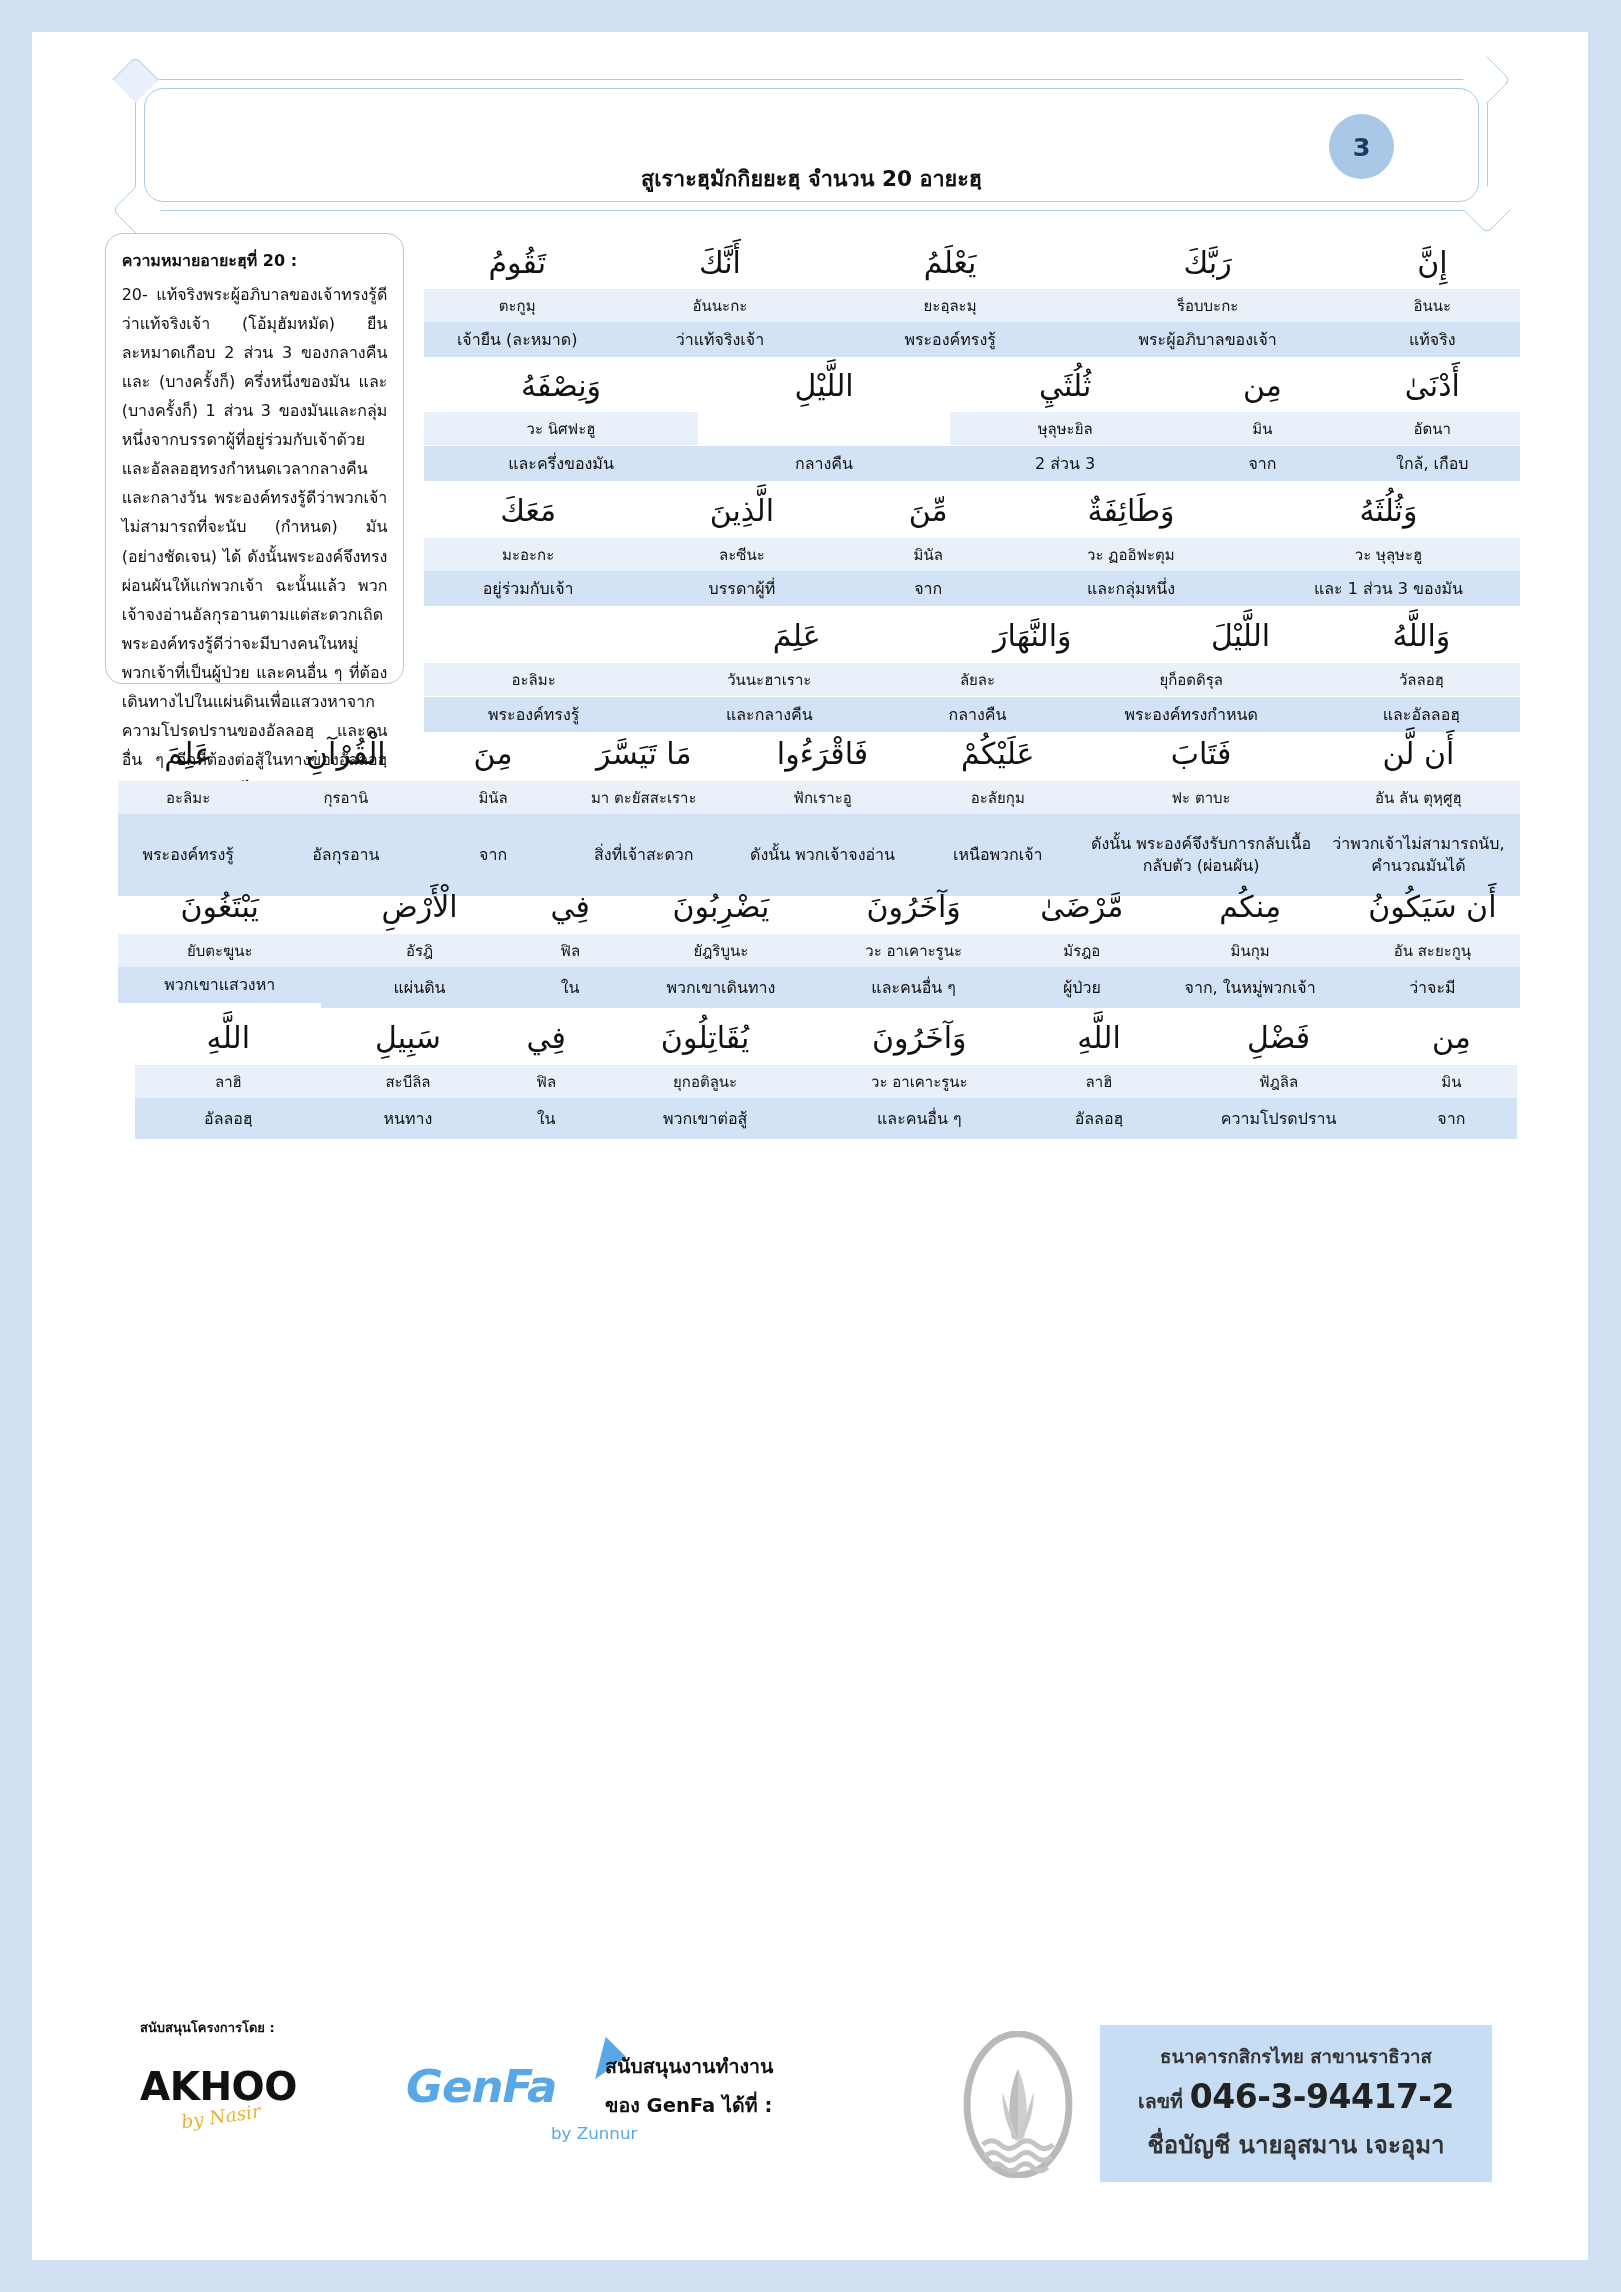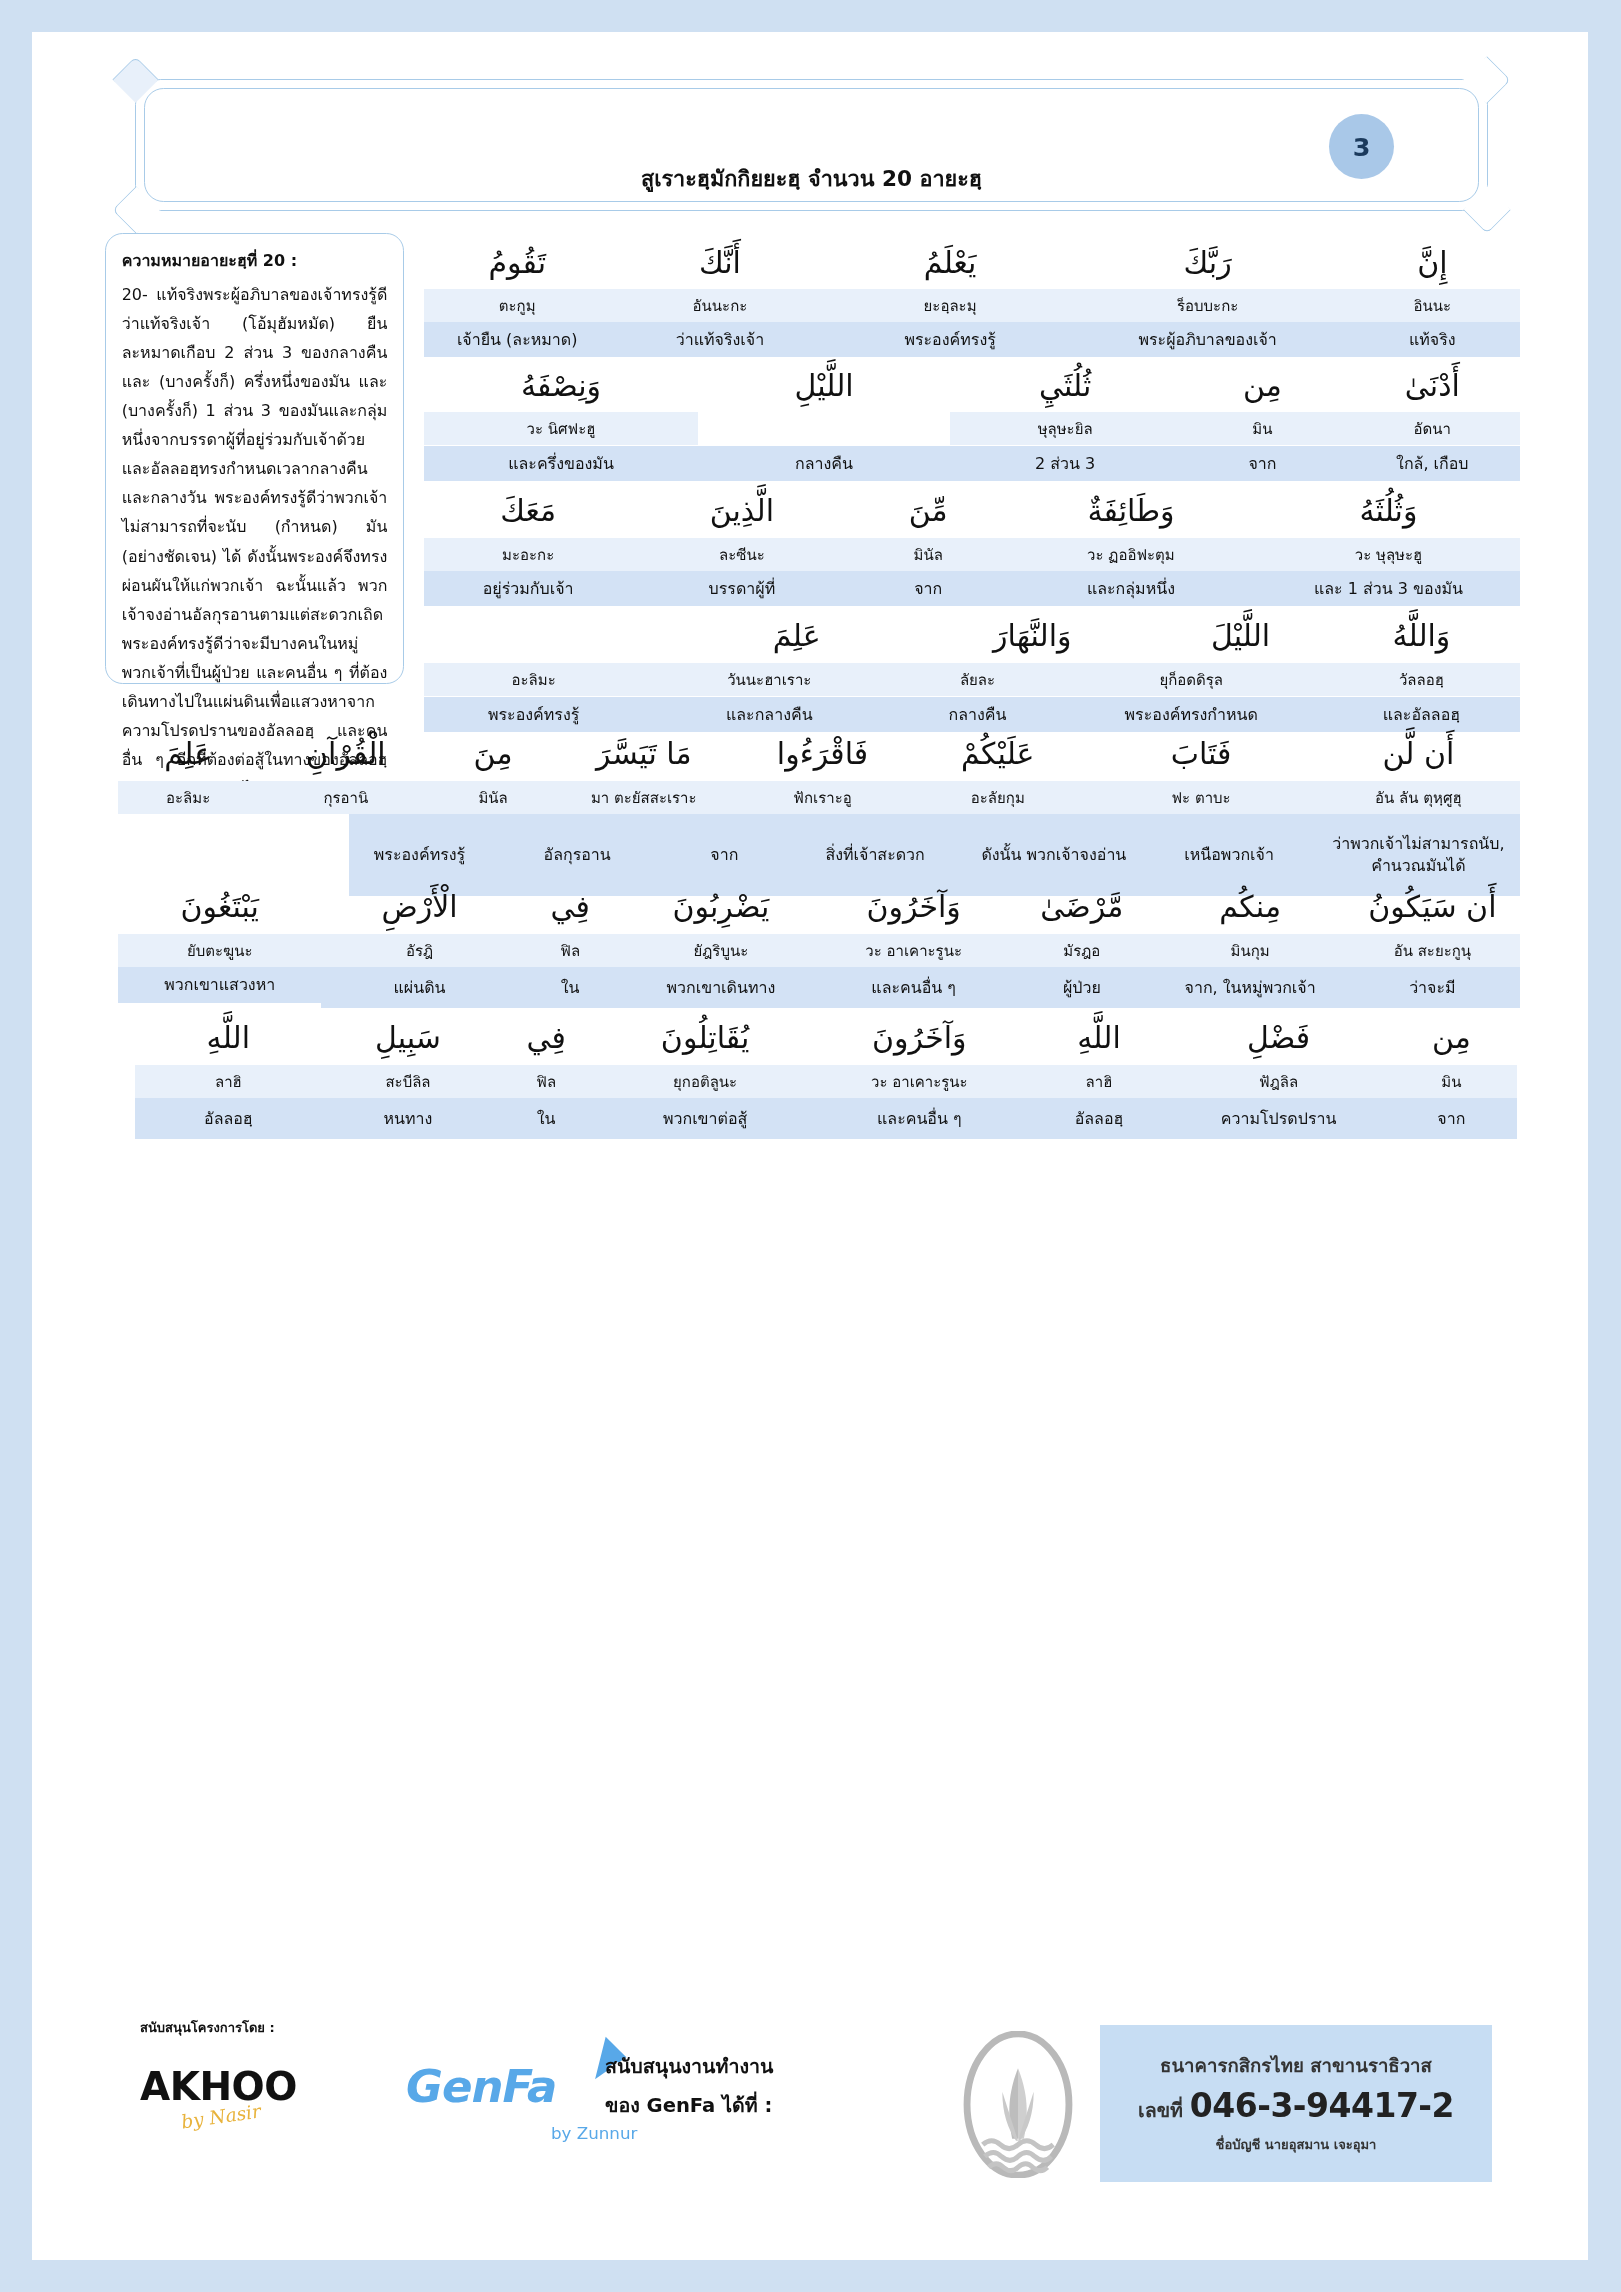--- a/index.html
+++ b/index.html
@@ -269,21 +269,21 @@
     height: 157px;
     background: #c7ddf3;
     display: flex;
     flex-direction: column;
     align-items: center;
     justify-content: center;
   }
   .bank-l1 { font-size: 18.6px; color: #333; font-weight: bold; }
   .bank-l2 { font-size: 19.6px; color: #333; font-weight: bold; margin-top: 5.9px; }
   .bank-l2 b { font-size: 33px; color: #222; letter-spacing: -0.5px; }
-  .bank-l3 { font-size: 13px; color: #333; font-weight: bold; margin-top: 7.8px; }
+  .bank-l3 { font-size: 24px; color: #333; font-weight: bold; margin-top: 7.8px; }
 </style>
 </head>
 <body>
 
 <div class="page">
 
   <div class="header-wrap">
     <div class="orn outer">
       <div class="orn-notch tl"></div>
       <div class="orn-notch tr"></div>
@@ -399,20 +399,21 @@
         <div class="wcol tl" style="width: 16.5%; height: 33px;">ฟะ ตาบะ</div>
         <div class="wcol tl" style="width: 12.5%; height: 33px;">อะลัยกุม</div>
         <div class="wcol tl" style="width: 12.5%; height: 33px;">ฟักเราะอู</div>
         <div class="wcol tl" style="width: 13%; height: 33px;">มา ตะยัสสะเราะ</div>
         <div class="wcol tl" style="width: 8.5%; height: 33px;">มินัล</div>
         <div class="wcol tl" style="width: 12.5%; height: 33px;">กุรอานิ</div>
         <div class="wcol tl" style="width: 10%; height: 33px;">อะลิมะ</div>
       </div>
       <div class="grid" style="left: 86px; top: 782px; width: 1402px; height: 82px;">
         <div class="wcol th" style="width: 14.5%; height: 82px;">ว่าพวกเจ้าไม่สามารถนับ, คำนวณมันได้</div>
+        <div class="wcol th" style="width: 16.5%; height: 82px;">ดังนั้น พระองค์จึงรับการกลับเนื้อกลับตัว (ผ่อนผัน)</div>
         <div class="wcol th" style="width: 12.5%; height: 82px;">เหนือพวกเจ้า</div>
         <div class="wcol th" style="width: 12.5%; height: 82px;">ดังนั้น พวกเจ้าจงอ่าน</div>
         <div class="wcol th" style="width: 13%; height: 82px;">สิ่งที่เจ้าสะดวก</div>
         <div class="wcol th" style="width: 8.5%; height: 82px;">จาก</div>
         <div class="wcol th" style="width: 12.5%; height: 82px;">อัลกุรอาน</div>
         <div class="wcol th" style="width: 10%; height: 82px;">พระองค์ทรงรู้</div>
       </div>
       <div class="grid" style="left: 86px; top: 845px; width: 1402px; height: 57px;">
         <div class="wcol ar" style="width: 12.5%; height: 57px;">أَن سَيَكُونُ</div>
         <div class="wcol ar" style="width: 13.5%; height: 57px;">مِنكُم</div>

